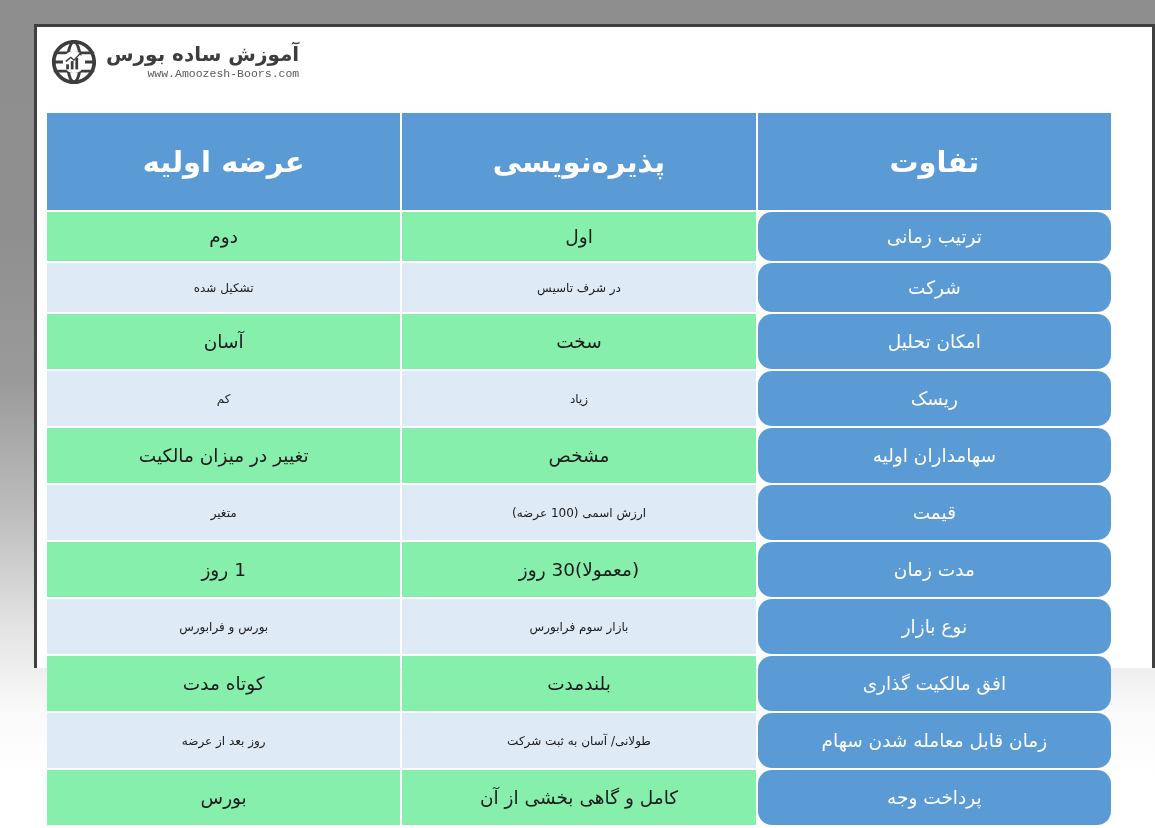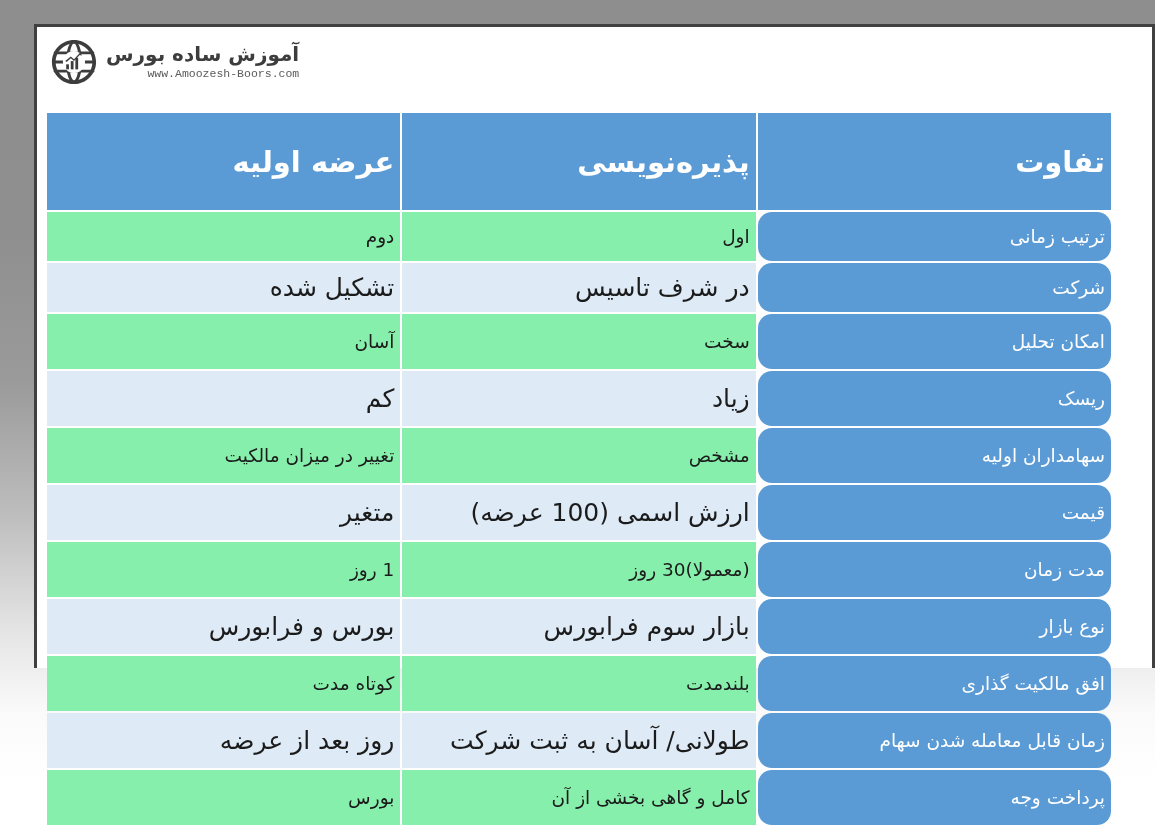--- a/index.html
+++ b/index.html
@@ -93,21 +93,21 @@
   }
   table.compare {
     border-collapse: separate;
     border-spacing: 2px 2px;
     width: 1068px;
     table-layout: fixed;
     direction: rtl;
   }
   table.compare th,
   table.compare td {
-    text-align: right;
+    text-align: center;
     vertical-align: middle;
     padding: 0 6px;
     box-sizing: border-box;
   }
   table.compare thead th {
     background: #5b9bd5;
     color: #ffffff;
     font-size: 29px;
     font-weight: bold;
     height: 97px;
@@ -123,21 +123,21 @@
   }
   
   table.compare tr.row-odd td.col-value {
     background: #86efac;
     color: #1b1b1b;
     font-size: 18.5px;
   }
   table.compare tr.row-even td.col-value {
     background: #deeaf6;
     color: #1b1b1b;
-    font-size: 25px;
+    font-size: 12px;
   }
   table.compare tbody tr { height: 49px; }
   table.compare tbody tr.tall { height: 55px; }
 </style>
 </head>
 <body>
 
 <div class="stage">
 
   <div class="card">

